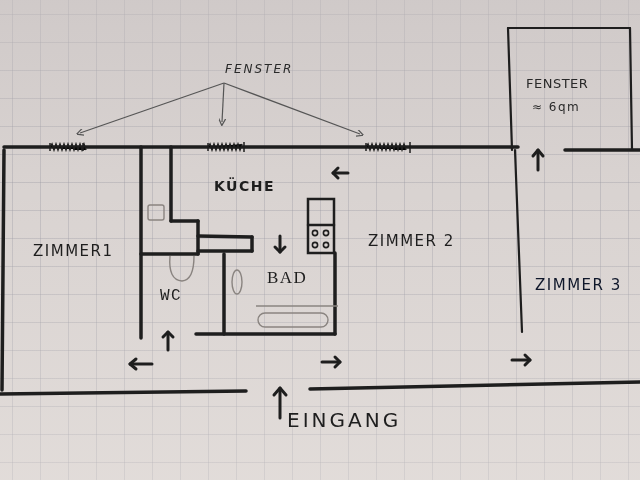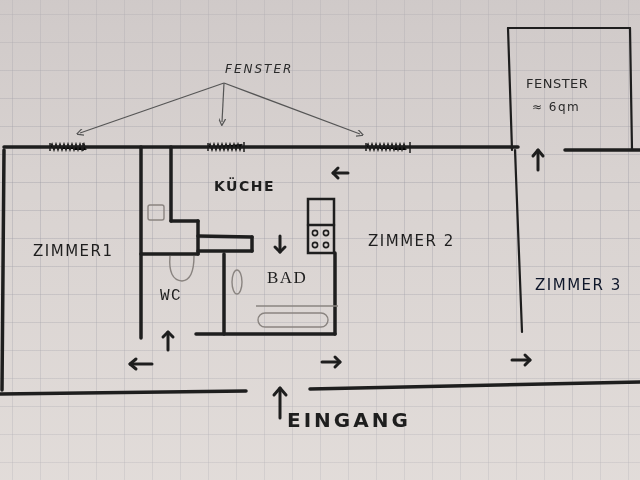--- a/index.html
+++ b/index.html
@@ -21,21 +21,21 @@
     }
     .lbl-fenster { left: 225px; top: 62px; font-size: 12px; font-style: italic; letter-spacing: 2px; color:#2a2a2a; }
     .lbl-terasse { left: 526px; top: 76px; font-size: 13px; color:#2a2a2a; letter-spacing: 0.5px; }
     .lbl-area { left: 532px; top: 100px; font-size: 12px; color:#2a2a2a; }
     .lbl-kueche { left: 214px; top: 178px; font-size: 14px; font-weight: bold; }
     .lbl-z1 { left: 33px; top: 242px; font-size: 15px; }
     .lbl-z2 { left: 368px; top: 232px; font-size: 15px; }
     .lbl-z3 { left: 535px; top: 232px; font-size: 15px; color:#0f172a;margin-top:44px; }
     .lbl-wc { left: 160px; top: 287px; font-size: 16px; font-family: Liberation Mono, monospace; }
     .lbl-bad { left: 267px; top: 268px; font-size: 17px; font-family: Liberation Serif, serif; }
-    .lbl-eingang { left: 287px; top: 408px; font-size: 20px; font-weight: bold; letter-spacing: 3px; }
+    .lbl-eingang { left: 287px; top: 408px; font-size: 20px; font-weight: normal; letter-spacing: 3px; }
   </style>
 </head>
 <body>
 
 <svg class="plan" viewBox="0 0 640 480" xmlns="http://www.w3.org/2000/svg">
   <defs>
     <marker id="ah" markerWidth="6" markerHeight="6" refX="3" refY="3" orient="auto">
       <path d="M0,0 L6,3 L0,6" fill="none" stroke="#555" stroke-width="1"></path>
     </marker>
   </defs>

